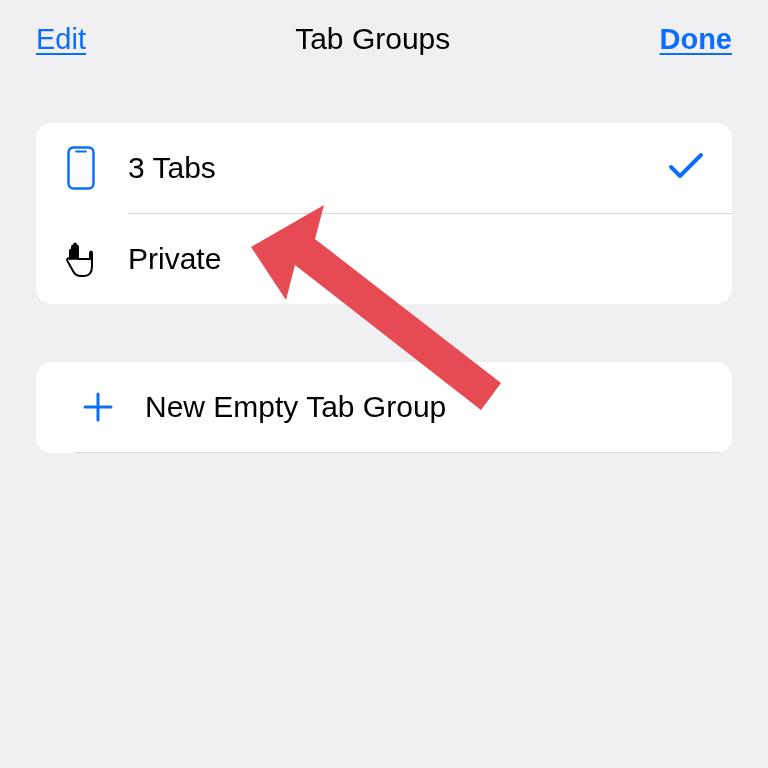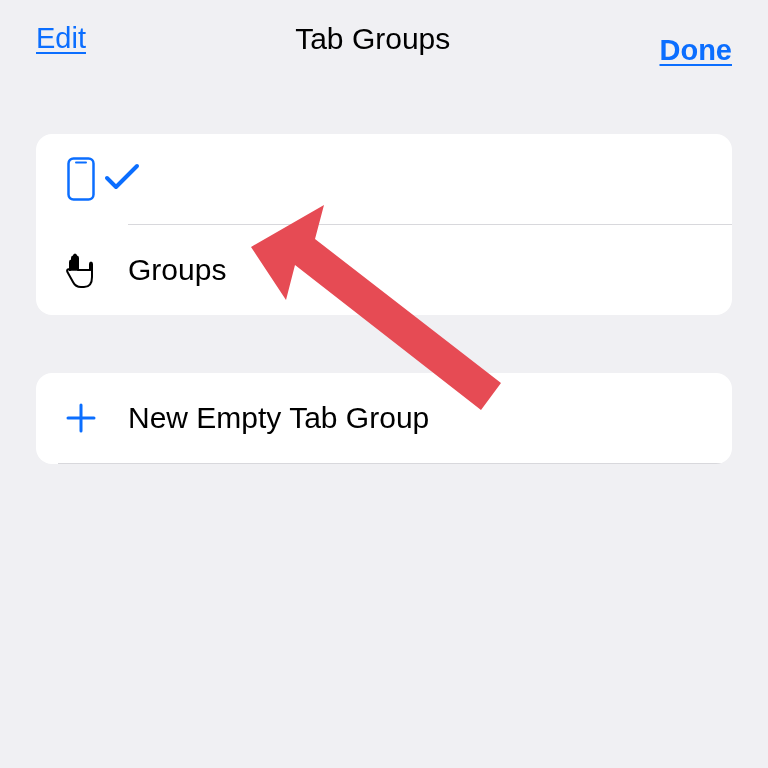--- a/index.html
+++ b/index.html
@@ -13,20 +13,21 @@
       height: 768px;
       background: #f0f0f3;
       font-family: -apple-system, BlinkMacSystemFont, "Helvetica Neue", sans-serif;
       position: relative;
       overflow: hidden;
       border-radius: 18px;
     }
     .header {
       display: flex;
       justify-content: space-between;
+      align-items: center;
       padding: 22px 36px 0 36px;
     }
     .header-btn {
       color: #0b6eff;
       font-size: 29px;
       text-decoration: underline;
       text-underline-offset: 4px;
       cursor: pointer;
     }
     .header-title {
@@ -38,20 +39,21 @@
       background: #fff;
       border-radius: 16px;
       margin: 0 36px;
       overflow: hidden;
     }
     .section-1 {
       margin-top: 67px;
     }
     .section-2 {
       margin-top: 58px;
+      padding-left: 17px;
     }
     .row {
       display: flex;
       align-items: center;
       height: 90px;
       padding: 0 18px 0 22px;
       cursor: pointer;
     }
     .row-icon {
       width: 46px;
@@ -85,48 +87,49 @@
       top: 205px;
       pointer-events: none;
     }
   </style>
 </head>
 <body>
 
 <div class="header">
   <span class="header-btn">Edit</span>
   <span class="header-title">Tab Groups</span>
-  <span class="header-btn" style="font-weight:600;margin-top:12px;">Done</span>
+  <span class="header-btn" style="font-weight:600;">Done</span>
 </div>
 
 <div class="section section-1">
   <div class="row">
     <span class="row-icon">
       <svg width="28" height="44" viewBox="0 0 28 44" fill="none">
         <rect x="1.5" y="1.5" width="25" height="41" rx="5" stroke="#0b6eff" stroke-width="2.5" fill="none"></rect>
         <line x1="9" y1="5.5" x2="19" y2="5.5" stroke="#0b6eff" stroke-width="2" stroke-linecap="round"></line>
       </svg>
     </span>
+    <span class="row-label">3 Tabs</span>
     <span class="row-check">
       <svg width="36" height="30" viewBox="0 0 36 30" fill="none">
         <path d="M3 16 L12 25 L33 4" stroke="#0b6eff" stroke-width="4" stroke-linecap="round" stroke-linejoin="round" fill="none"></path>
       </svg>
     </span>
   </div>
   <div class="divider"></div>
   <div class="row">
     <span class="row-icon">
       <svg width="34" height="40" viewBox="0 0 34 40" fill="none" stroke="#000" stroke-width="2" stroke-linejoin="round" stroke-linecap="round">
         <path d="M6 20 L6 12 C6 10 8 10 8 12 L8 8 C8 6 10 6 10 8 L10 6 C10 4 12 4 12 6 L12 8 C12 6 14 6 14 8 L14 20"></path>
         <path d="M6 20 C4 18 2 20 4 23 L9 32 C11 36 14 37 17 37 L20 37 C26 37 28 32 28 27 L28 14 C28 12 26 12 26 14 L26 20"></path>
         <path d="M14 20 L14 10 M26 20 L14 20"></path>
         <path d="M8 20 L8 12 M10 20 L10 8 M12 20 L12 6"></path>
       </svg>
     </span>
-    <span class="row-label">Groups</span>
+    <span class="row-label">Private</span>
   </div>
 </div>
 
 <div class="section section-2">
   <div class="row">
     <span class="row-icon">
       <svg width="32" height="32" viewBox="0 0 32 32">
         <line x1="16" y1="3" x2="16" y2="29" stroke="#0b6eff" stroke-width="3" stroke-linecap="round"></line>
         <line x1="3" y1="16" x2="29" y2="16" stroke="#0b6eff" stroke-width="3" stroke-linecap="round"></line>
       </svg>

